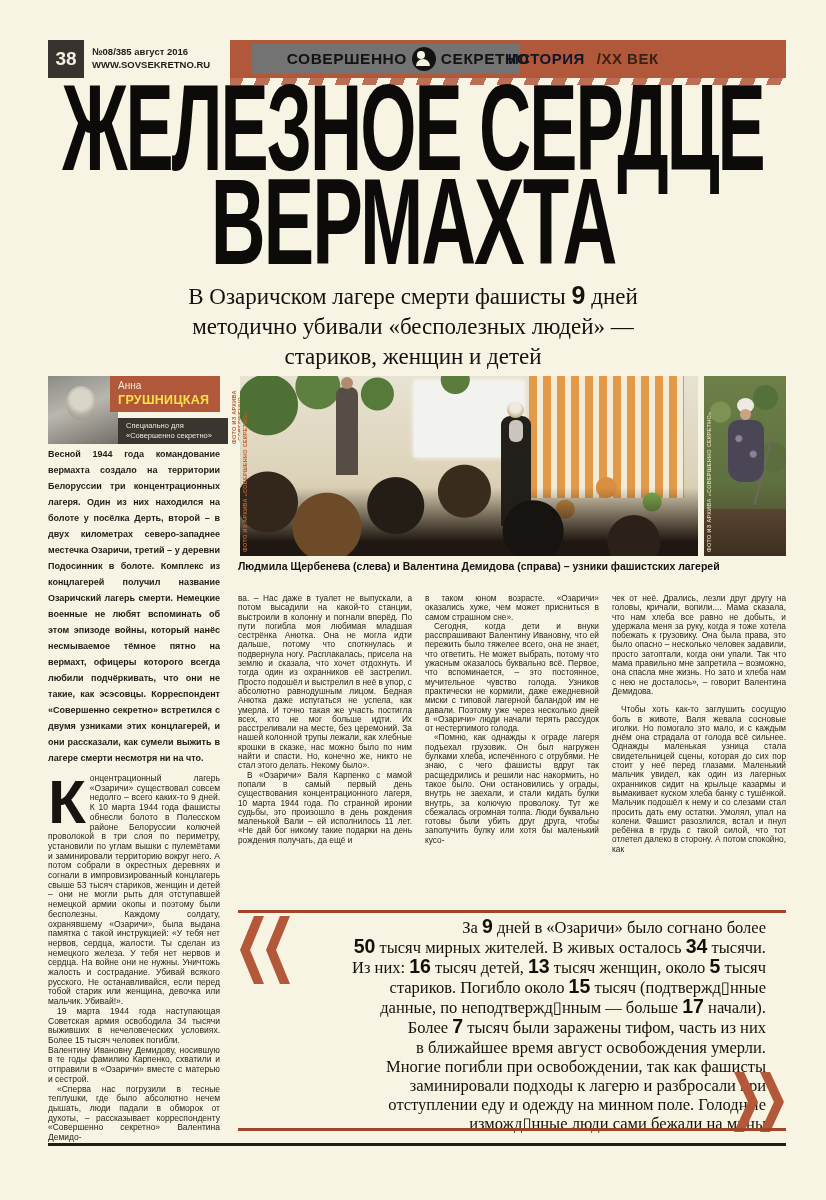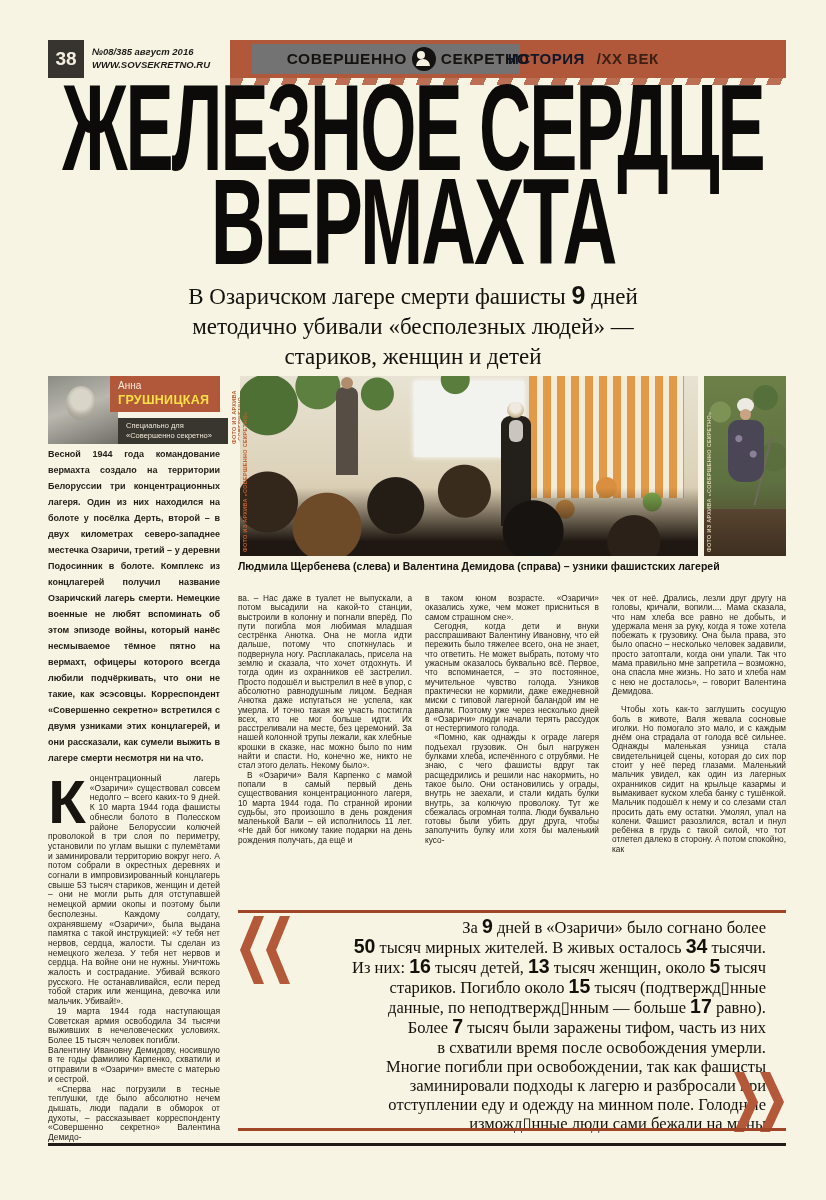--- a/index.html
+++ b/index.html
@@ -2,21 +2,21 @@
 <html lang="ru"><head>
 <meta charset="utf-8">
 <style>
   html,body{margin:0;padding:0;}
   body{width:826px;height:1200px;background:#f8f4e3;font-family:"Liberation Sans",sans-serif;}
   .page{position:relative;width:826px;height:1200px;background:#f8f4e3;overflow:hidden;color:#1b1914;}
 
   
   .pagenum{position:absolute;left:48px;top:40px;width:36px;height:38px;background:#37332e;color:#f4efe0;
     font-weight:bold;font-size:19px;display:flex;align-items:center;justify-content:center;}
-  .issue{position:absolute;left:92px;top:45px;font-size:9.5px;font-weight:bold;line-height:13px;color:#1e1c18;font-style:italic;}
+  .issue{position:absolute;left:92px;top:45px;font-size:9.5px;font-weight:bold;line-height:13px;color:#1e1c18;}
   .bar{position:absolute;left:230px;top:40px;width:556px;height:38px;background:#b1573a;}
   .torn{position:absolute;left:230px;top:77px;width:556px;height:8px;
     background:repeating-linear-gradient(112deg,#b1573a 0 13px,rgba(177,87,58,0) 13px 25px);opacity:.85;}
   .logo-panel{position:absolute;left:22px;top:4px;width:224px;height:30px;background:#737373;
     display:flex;align-items:center;justify-content:center;gap:5px;padding-left:44px;}
   .logo-word{font-weight:bold;font-size:15.5px;letter-spacing:.5px;color:#151310;}
   .logo-circle{width:24px;height:24px;border-radius:50%;background:#141210;position:relative;flex:0 0 auto;}
   .logo-circle::before{content:"";position:absolute;left:5px;top:4px;width:8px;height:8px;border-radius:50%;background:#f6f2e2;}
   .logo-circle::after{content:"";position:absolute;left:4px;top:12px;width:14px;height:7px;border-radius:7px 7px 0 0;background:#f6f2e2;}
   .section{position:absolute;left:278px;top:10px;font-weight:bold;font-size:15px;letter-spacing:.5px;}
@@ -212,23 +212,23 @@
   </div>
 
   <div class="qrule qrule-top"></div>
   <div class="chev l1"></div>
   <div class="chev l2"></div>
   <div class="quote" id="quote-lines">
       <div><span>За </span><span class="num">9</span><span> дней в «Озаричи» было согнано более</span></div>
       <div><span class="num">50</span><span> тысяч мирных жителей. В живых осталось </span><span class="num">34</span><span> тысячи.</span></div>
       <div><span>Из них: </span><span class="num">16</span><span> тысяч детей, </span><span class="num">13</span><span> тысяч женщин, около </span><span class="num">5</span><span> тысяч</span></div>
       <div><span>стариков. Погибло около </span><span class="num">15</span><span> тысяч (подтвержд▯нные</span></div>
-      <div><span>данные, по неподтвержд▯нным — больше </span><span class="num">17</span><span> равно).</span></div>
+      <div><span>данные, по неподтвержд▯нным — больше </span><span class="num">17</span><span> начали).</span></div>
       <div><span>Более </span><span class="num">7</span><span> тысяч были заражены тифом, часть из них</span></div>
-      <div><span>в схватили время после освобождения умерли.</span></div>
+      <div><span>в ближайшее время август освобождения умерли.</span></div>
       <div><span>Многие погибли при освобождении, так как фашисты</span></div>
       <div><span>заминировали подходы к лагерю и разбросали при</span></div>
       <div><span>отступлении еду и одежду на минном поле. Голодные</span></div>
       <div><span>изможд▯нные люди сами бежали на мины</span></div>
     </div>
   <div class="chev r r1"></div>
   <div class="chev r r2"></div>
   <div class="qrule qrule-bottom"></div>
 
   <div class="bottom-rule"></div>

